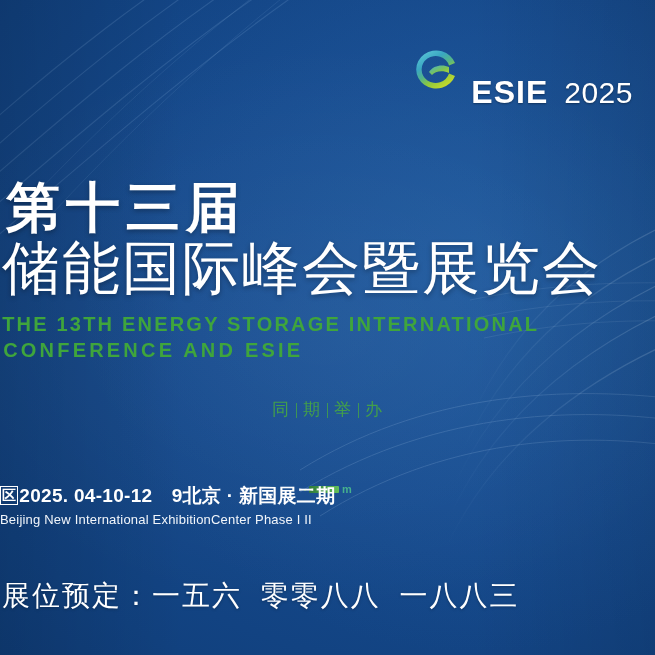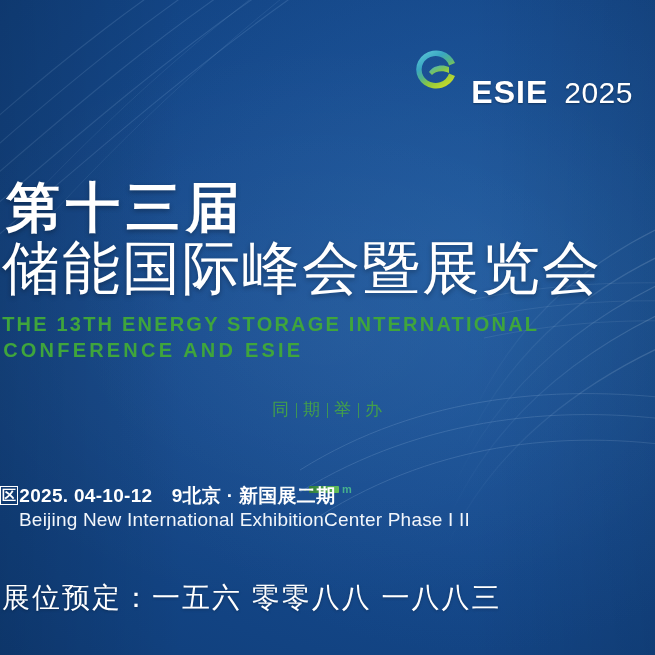--- a/index.html
+++ b/index.html
@@ -118,34 +118,34 @@
     display:inline-block;
     border:1.5px solid #ffffff;
     padding:0 1px;
     line-height:17px;
     font-size:14px;
     vertical-align:2px;
     margin-right:1px;
   }
   .venue-en{
     margin-top:3px;
-    font-size:19px;line-height:17px;font-weight:normal;
+    font-size:13px;line-height:17px;font-weight:normal;
     letter-spacing:0.2px;
     color:#f2f6fb;
-    margin-left:19px;
   }
 
   
   .booking{
     position:absolute;top:580px;left:0;right:0;
     color:#ffffff;
     font-size:28px;line-height:36px;
     letter-spacing:2px;text-indent:2px;
     text-shadow:0 1px 3px rgba(0,0,0,0.25);
     white-space:pre;
+    font-family:Liberation Mono, monospace;
   }
 </style>
 </head>
 <body>
 
 <div class="poster">
 
   <div class="swooshes">
     <svg viewBox="0 0 655 655" xmlns="http://www.w3.org/2000/svg" aria-hidden="true">
       <defs>

